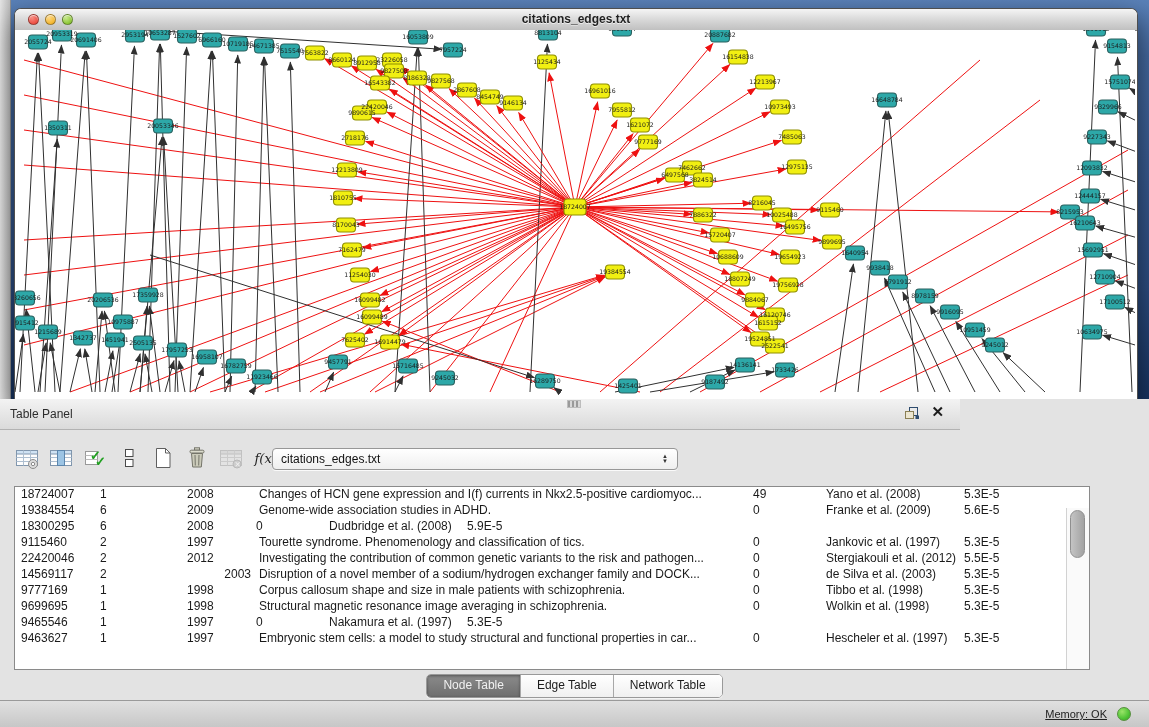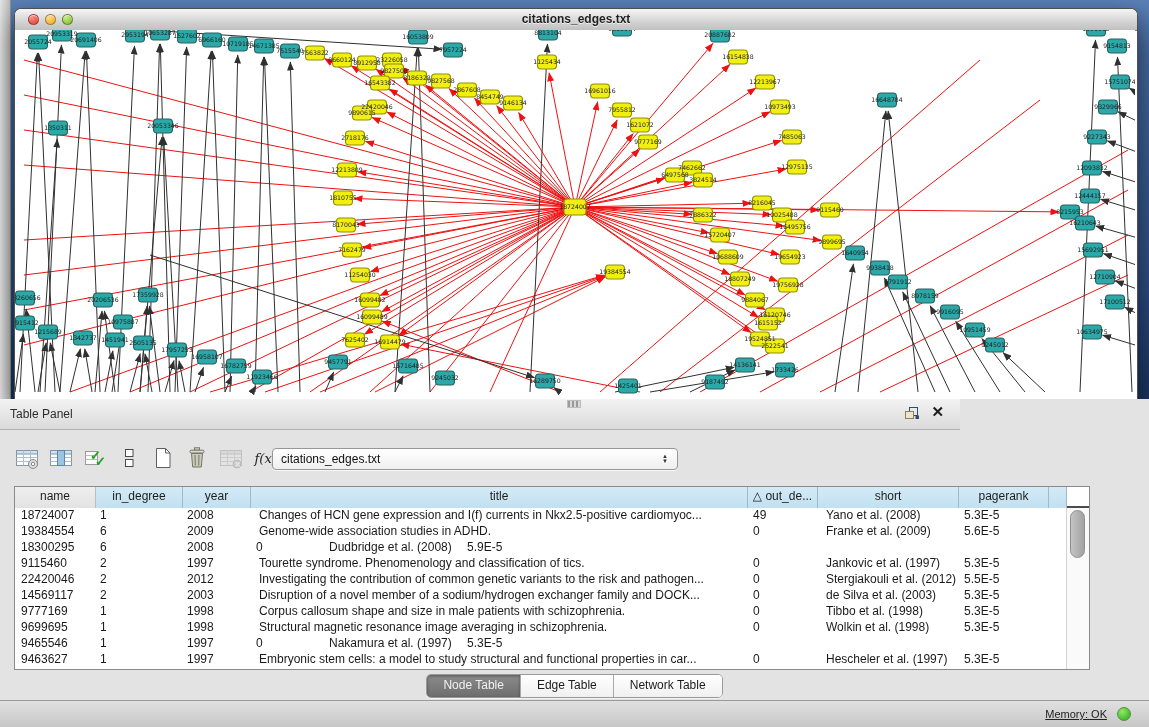--- a/index.html
+++ b/index.html
@@ -546,30 +546,20 @@
 
   <div id="combo">
     <span class="combo-text">citations_edges.txt</span>
     <span class="combo-arrows">
         <span>▲</span>
         <span>▼</span>
       </span>
   </div>
 
   <div id="data-table">
-    <div id="thead">
-        <div class="hdr-cell gray" style="width: 81px;">name</div>
-        <div class="hdr-cell" style="width: 87px;">in_degree</div>
-        <div class="hdr-cell" style="width: 68px;">year</div>
-        <div class="hdr-cell" style="width: 497px;">title</div>
-        <div class="hdr-cell" style="width: 70px;">△ out_de...</div>
-        <div class="hdr-cell" style="width: 141px;">short</div>
-        <div class="hdr-cell" style="width: 90px;">pagerank</div>
-        <div class="hdr-cell" style="width: 18px;"></div>
-      </div>
     <div id="tbody">
         <div class="t-row">
           <div class="t-cell" style="width: 81px; padding-left: 6px;">18724007</div>
           <div class="t-cell" style="width: 87px; padding-left: 4px;">1</div>
           <div class="t-cell" style="width: 68px; padding-left: 4px;">2008</div>
           <div class="t-cell" style="width: 497px; padding-left: 8px;">Changes of HCN gene expression and I(f) currents in Nkx2.5-positive cardiomyoc...</div>
           <div class="t-cell" style="width: 70px; padding-left: 5px;">49</div>
           <div class="t-cell" style="width: 141px; padding-left: 8px;">Yano et al. (2008)</div>
           <div class="t-cell" style="width: 90px; padding-left: 5px;">5.3E-5</div>
         </div>
@@ -604,21 +594,21 @@
           <div class="t-cell" style="width: 87px; padding-left: 4px;">2</div>
           <div class="t-cell" style="width: 68px; padding-left: 4px;">2012</div>
           <div class="t-cell" style="width: 497px; padding-left: 8px;">Investigating the contribution of common genetic variants to the risk and pathogen...</div>
           <div class="t-cell" style="width: 70px; padding-left: 5px;">0</div>
           <div class="t-cell" style="width: 141px; padding-left: 8px;">Stergiakouli et al. (2012)</div>
           <div class="t-cell" style="width: 90px; padding-left: 5px;">5.5E-5</div>
         </div>
         <div class="t-row">
           <div class="t-cell" style="width: 81px; padding-left: 6px;">14569117</div>
           <div class="t-cell" style="width: 87px; padding-left: 4px;">2</div>
-          <div class="t-cell" style="width: 68px; padding-left: 4px;">2003</div>
+          <div class="t-cell" style="width: 68px; padding-left: 4px; text-align: right;">2003</div>
           <div class="t-cell" style="width: 497px; padding-left: 8px;">Disruption of a novel member of a sodium/hydrogen exchanger family and DOCK...</div>
           <div class="t-cell" style="width: 70px; padding-left: 5px;">0</div>
           <div class="t-cell" style="width: 141px; padding-left: 8px;">de Silva et al. (2003)</div>
           <div class="t-cell" style="width: 90px; padding-left: 5px;">5.3E-5</div>
         </div>
         <div class="t-row">
           <div class="t-cell" style="width: 81px; padding-left: 6px;">9777169</div>
           <div class="t-cell" style="width: 87px; padding-left: 4px;">1</div>
           <div class="t-cell" style="width: 68px; padding-left: 4px;">1998</div>
           <div class="t-cell" style="width: 497px; padding-left: 8px;">Corpus callosum shape and size in male patients with schizophrenia.</div>

